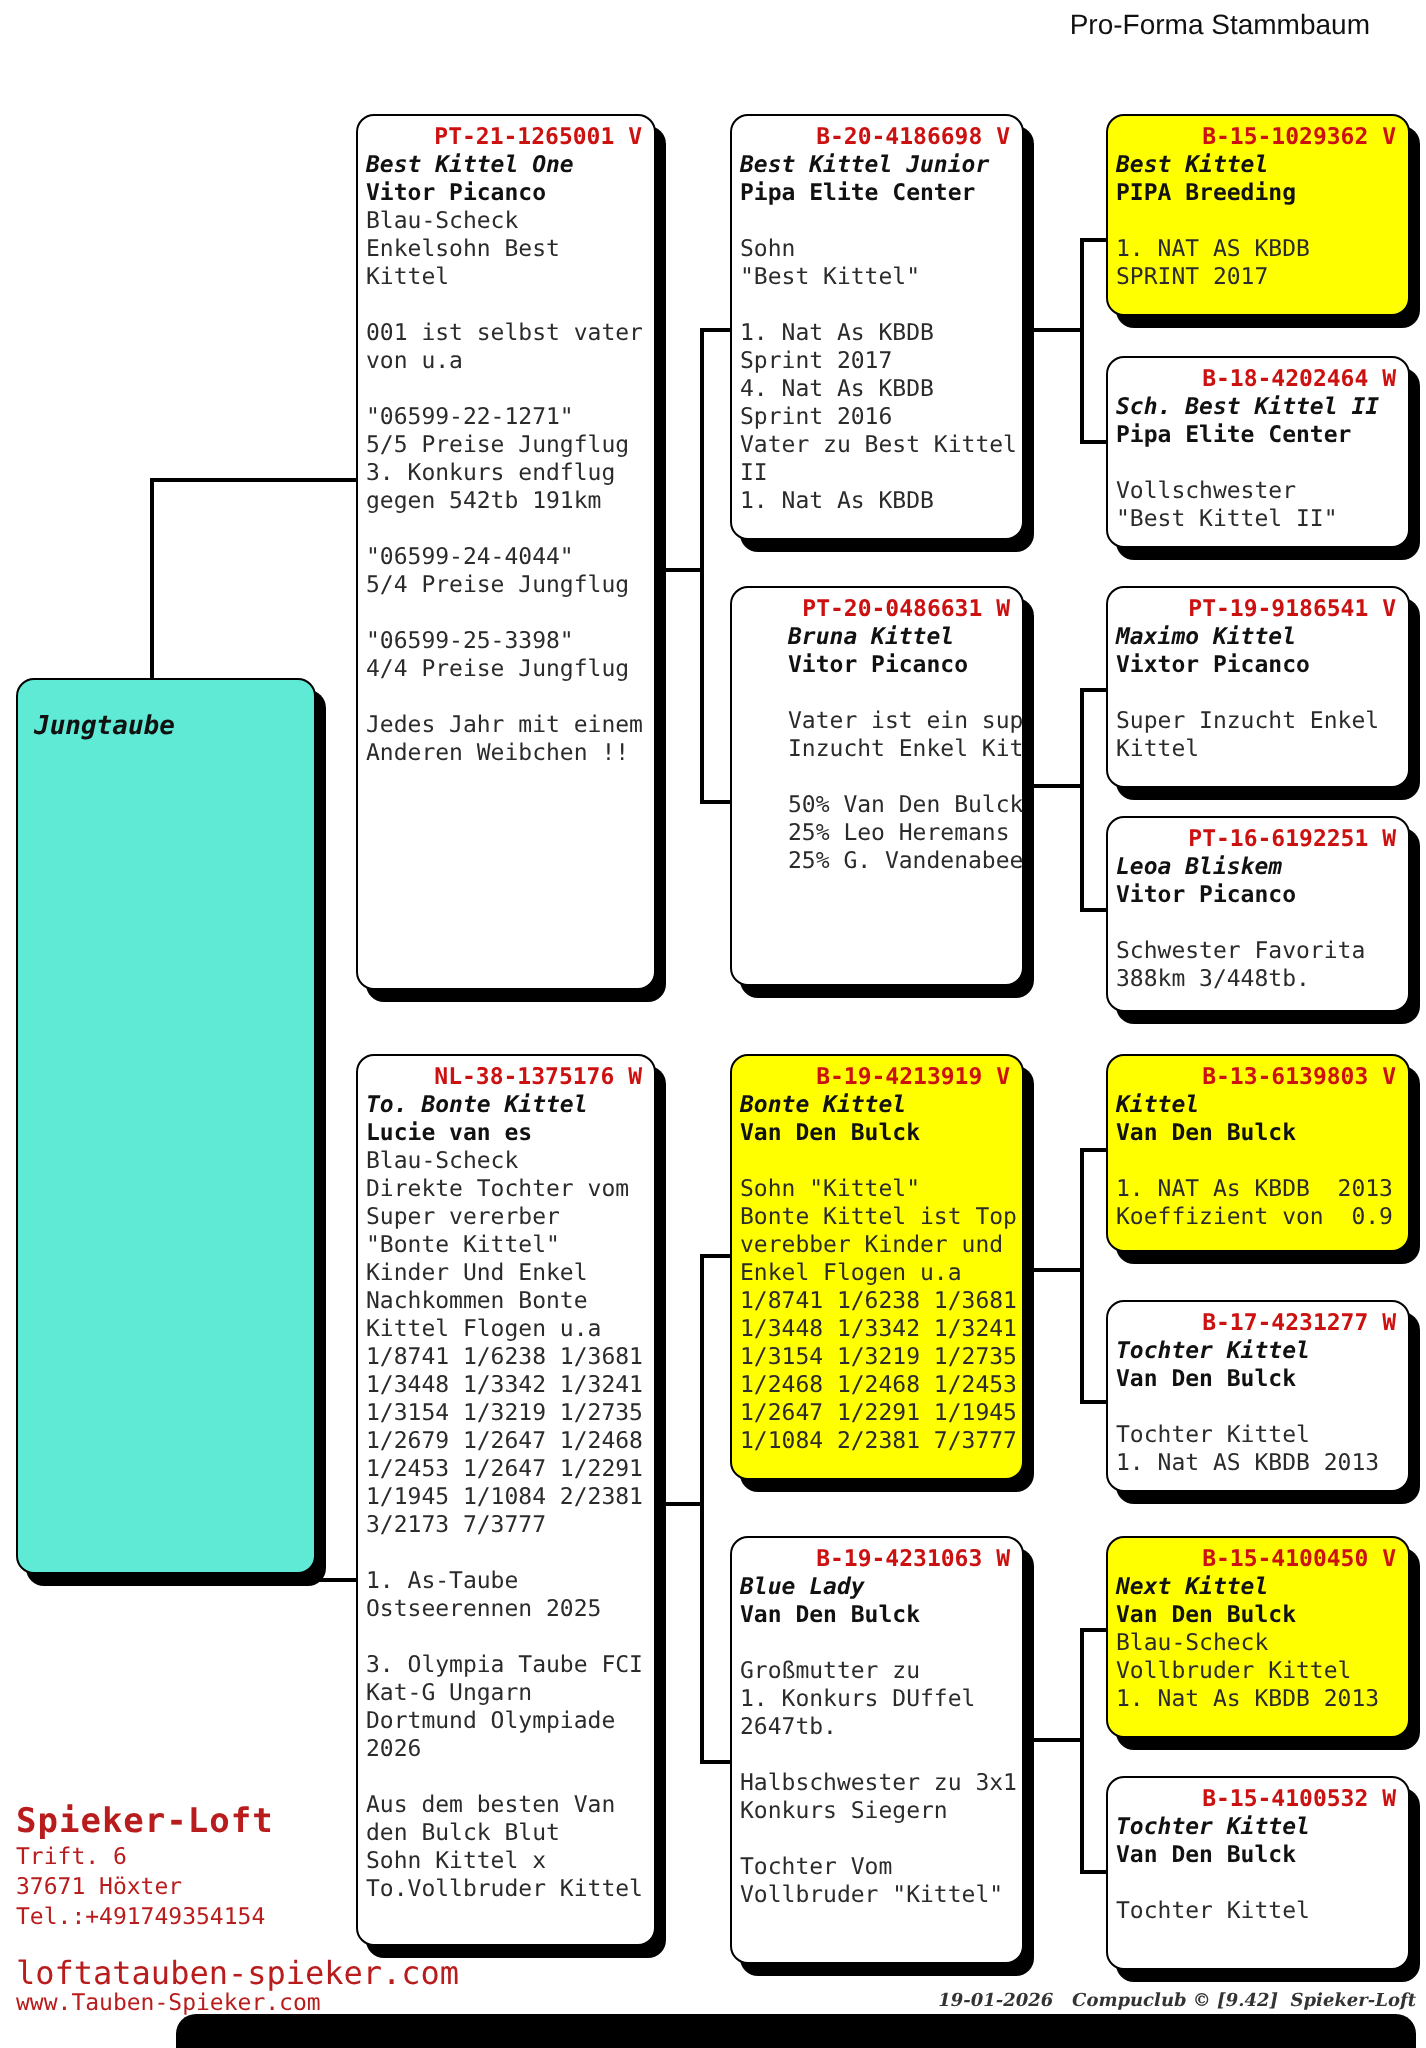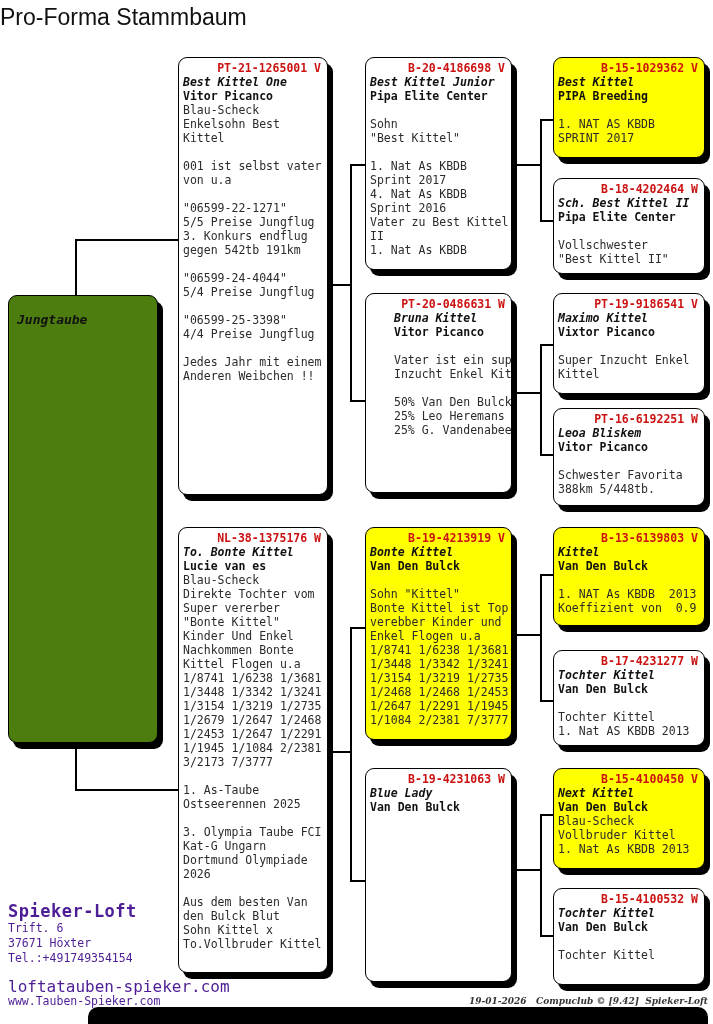--- a/index.html
+++ b/index.html
@@ -1,32 +1,32 @@
 <!DOCTYPE html>
 <html><head>
 <meta charset="utf-8">
 <style>
   html,body{margin:0;padding:0;background:#fff;}
   #page{position:relative;width:713px;height:1024px;background:#fff;overflow:hidden;
         font-family:"DejaVu Sans Mono",monospace;}
-  .title{position:absolute;top:4px;left:0;width:685px;text-align:left;
-         font-family:"Liberation Sans",sans-serif;font-size:23px;color:#111;}
+  .title{position:absolute;top:4px;left:0;width:685px;text-align:right;
+         font-family:"Liberation Sans",sans-serif;font-size:14px;color:#111;}
   .line{position:absolute;background:#000;}
   .box{position:absolute;background:#fff;border:1.5px solid #000;border-radius:9px;
        box-shadow:5px 6px 0 #000;padding:3px 4px;font-size:11.5px;line-height:14px;
        color:#222;overflow:hidden;box-sizing:border-box;}
   .box.yellow{background:#ffff00;}
   .ring{text-align:right;color:#cc1111;font-weight:bold;white-space:pre;padding-right:2px;}
   .pname{font-weight:bold;font-style:italic;color:#111;white-space:pre;}
   .breeder{font-weight:bold;color:#111;white-space:pre;}
   .body{white-space:pre;color:#2b2b2b;}
-  .subject-box{position:absolute;background:#4d7c0f;border:1.5px solid #000;border-radius:9px;
-       box-shadow:5px 6px 0 #000;box-sizing:border-box;}
+  .subject-box{position:absolute;background:#5eead4;border:1.5px solid #000;border-radius:9px;
+       box-shadow:5px 6px 0 #000;box-sizing:border-box;margin-top:44px;}
   .subject-name{margin:16px 0 0 8px;font-size:13px;font-weight:bold;font-style:italic;color:#111;}
-  .loftblock{position:absolute;left:8px;top:901px;color:#4c1d95;}
+  .loftblock{position:absolute;left:8px;top:901px;color:#b91c1c;}
   .loftname{font-size:17px;font-weight:bold;letter-spacing:0.5px;}
   .loftline{font-size:11.5px;line-height:15px;}
   .loftweb{font-size:16px;line-height:15px;margin-top:13px;}
   .printfooter{position:absolute;right:5px;top:996px;font-family:"DejaVu Serif",serif;
        font-style:italic;font-weight:bold;font-size:9px;color:#333;white-space:pre;}
   .bottom-bar{position:absolute;left:88px;top:1007px;width:620px;height:17px;background:#000;
        border-radius:10px 10px 0 0;}
 </style>
 </head>
 <body>
@@ -168,20 +168,30 @@
 1/3448 1/3342 1/3241
 1/3154 1/3219 1/2735
 1/2468 1/2468 1/2453
 1/2647 1/2291 1/1945
 1/1084 2/2381 7/3777</div>
   </div>
   <div class="box" style="left:365px;top:768px;width:147px;height:214px;">
     <div class="ring">B-19-4231063 W</div>
     <div class="pname">Blue Lady</div>
     <div class="breeder">Van Den Bulck</div>
+    <div class="body">
+Großmutter zu
+1. Konkurs DUffel
+2647tb.
+
+Halbschwester zu 3x1
+Konkurs Siegern
+
+Tochter Vom
+Vollbruder "Kittel"</div>
   </div>
 
   <div class="box yellow" style="left:553px;top:57px;width:152px;height:101px;">
     <div class="ring">B-15-1029362 V</div>
     <div class="pname">Best Kittel</div>
     <div class="breeder">PIPA Breeding</div>
     <div class="body">
 1. NAT AS KBDB
 SPRINT 2017</div>
   </div>
@@ -200,21 +210,21 @@
     <div class="body">
 Super Inzucht Enkel
 Kittel</div>
   </div>
   <div class="box" style="left:553px;top:408px;width:152px;height:98px;">
     <div class="ring">PT-16-6192251 W</div>
     <div class="pname">Leoa Bliskem</div>
     <div class="breeder">Vitor Picanco</div>
     <div class="body">
 Schwester Favorita
-388km 5/448tb.</div>
+388km 3/448tb.</div>
   </div>
   <div class="box yellow" style="left:553px;top:527px;width:152px;height:99px;">
     <div class="ring">B-13-6139803 V</div>
     <div class="pname">Kittel</div>
     <div class="breeder">Van Den Bulck</div>
     <div class="body">
 1. NAT As KBDB  2013
 Koeffizient von  0.9</div>
   </div>
   <div class="box" style="left:553px;top:650px;width:152px;height:96px;">

